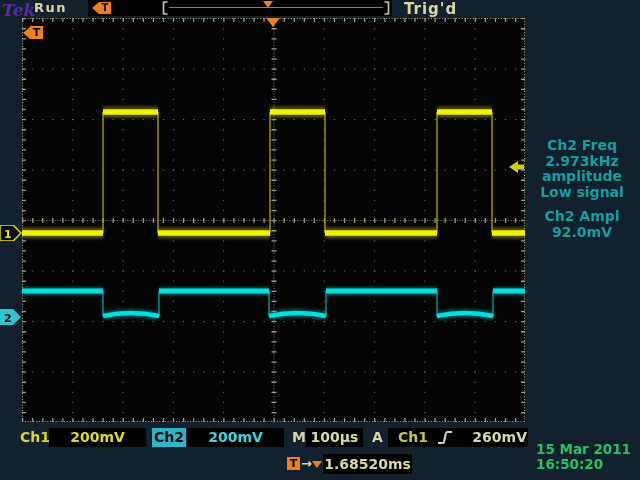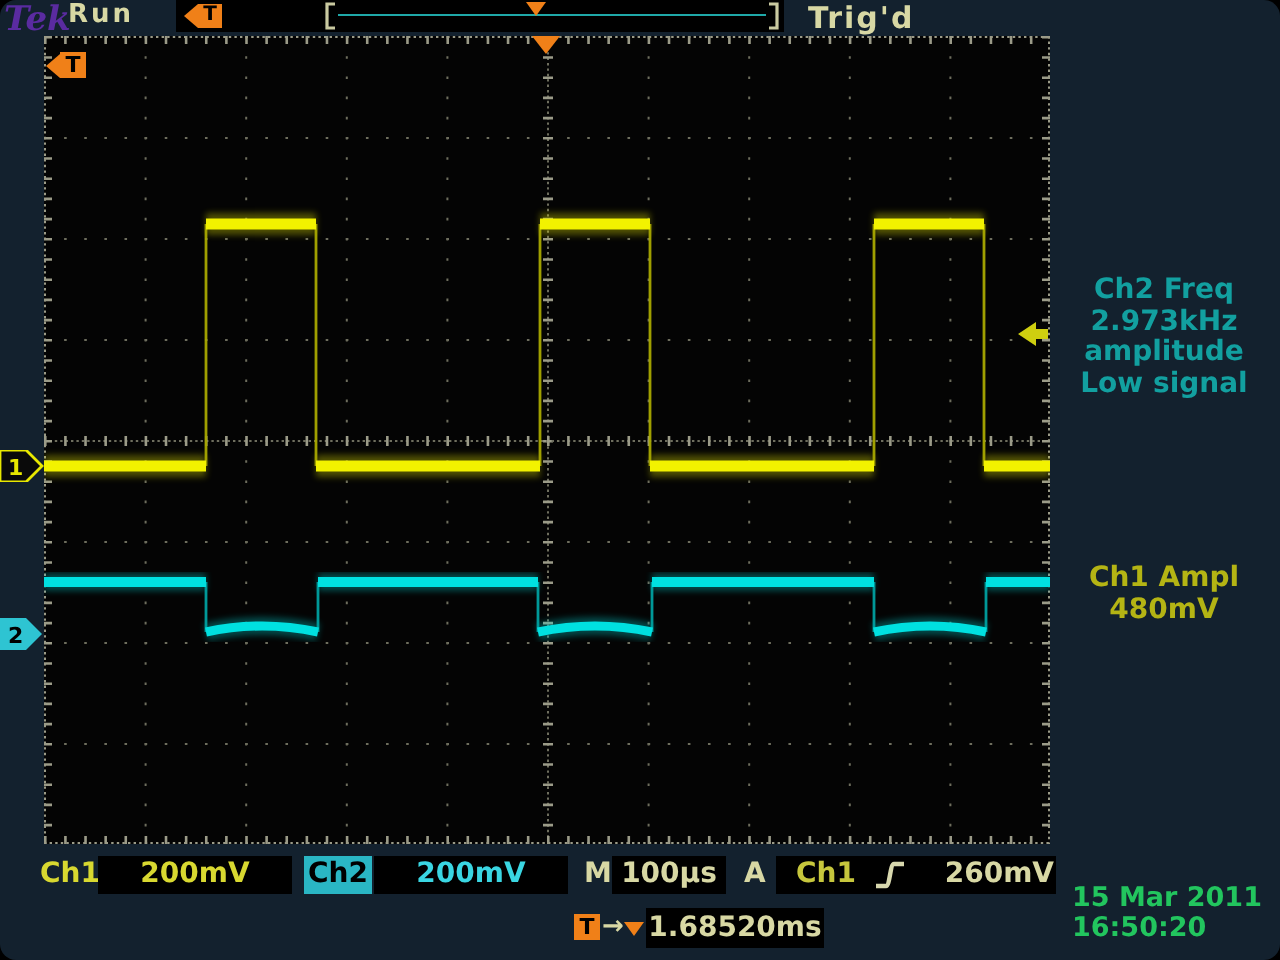--- a/index.html
+++ b/index.html
@@ -1,19 +1,19 @@
 <!DOCTYPE html>
 <html><head>
 <meta charset="utf-8">
 <style>
   html,body{margin:0;padding:0;background:#000;}
   .screen{
     position:relative;width:640px;height:480px;overflow:hidden;
     background:#13212e;
-    font-family:"DejaVu Sans",sans-serif;font-weight:bold;border-radius:8px;
+    font-family:"DejaVu Sans",sans-serif;font-weight:bold;
     -webkit-font-smoothing:none;
   }
   .abs{position:absolute;}
   
   .tek-logo{left:2px;top:0;font-family:"DejaVu Serif",serif;font-style:italic;
     font-size:17px;color:#5a2ba0;letter-spacing:0;}
   .run-status{left:34px;top:0;font-size:13px;color:#d8d8a4;letter-spacing:1.5px;}
   .trigd{left:404px;top:0;font-size:15px;color:#d8d8a4;letter-spacing:1px;}
   .acq-box{left:88px;top:0;width:304px;height:16px;background:#000;}
   .flag{display:flex;align-items:center;}
@@ -137,23 +137,23 @@
   <svg class="abs" style="left:509px;top:161px;" width="16" height="12">
     <polygon points="0,6 9,0 9,3.5 15,3.5 15,8.5 9,8.5 9,12" fill="#cfcf10"></polygon>
   </svg>
 
   <div class="abs meas meas-teal m1">
     <div>Ch2 Freq</div>
     <div>2.973kHz</div>
     <div>amplitude</div>
     <div>Low signal</div>
   </div>
-  <div class="abs meas meas-olive m3">
-    <div>Ch1 Ampl</div>
-    <div>480mV</div>
+  <div class="abs meas meas-teal m2">
+    <div>Ch2 Ampl</div>
+    <div>92.0mV</div>
   </div>
 
   <span class="abs sbar ch1-col" style="left:20px;">Ch1</span>
   <div class="abs sbar blackbox ch1-col" style="left:49px;width:97px;">200mV</div>
   <div class="abs sbar ch2-tag">Ch2</div>
   <div class="abs sbar blackbox ch2-col" style="left:187px;width:97px;">200mV</div>
   <span class="abs sbar beige" style="left:292px;">M</span>
   <div class="abs sbar blackbox beige" style="left:306px;width:57px;">100µs</div>
   <span class="abs sbar beige" style="left:372px;">A</span>
   <div class="abs sbar blackbox trig-src-box">

